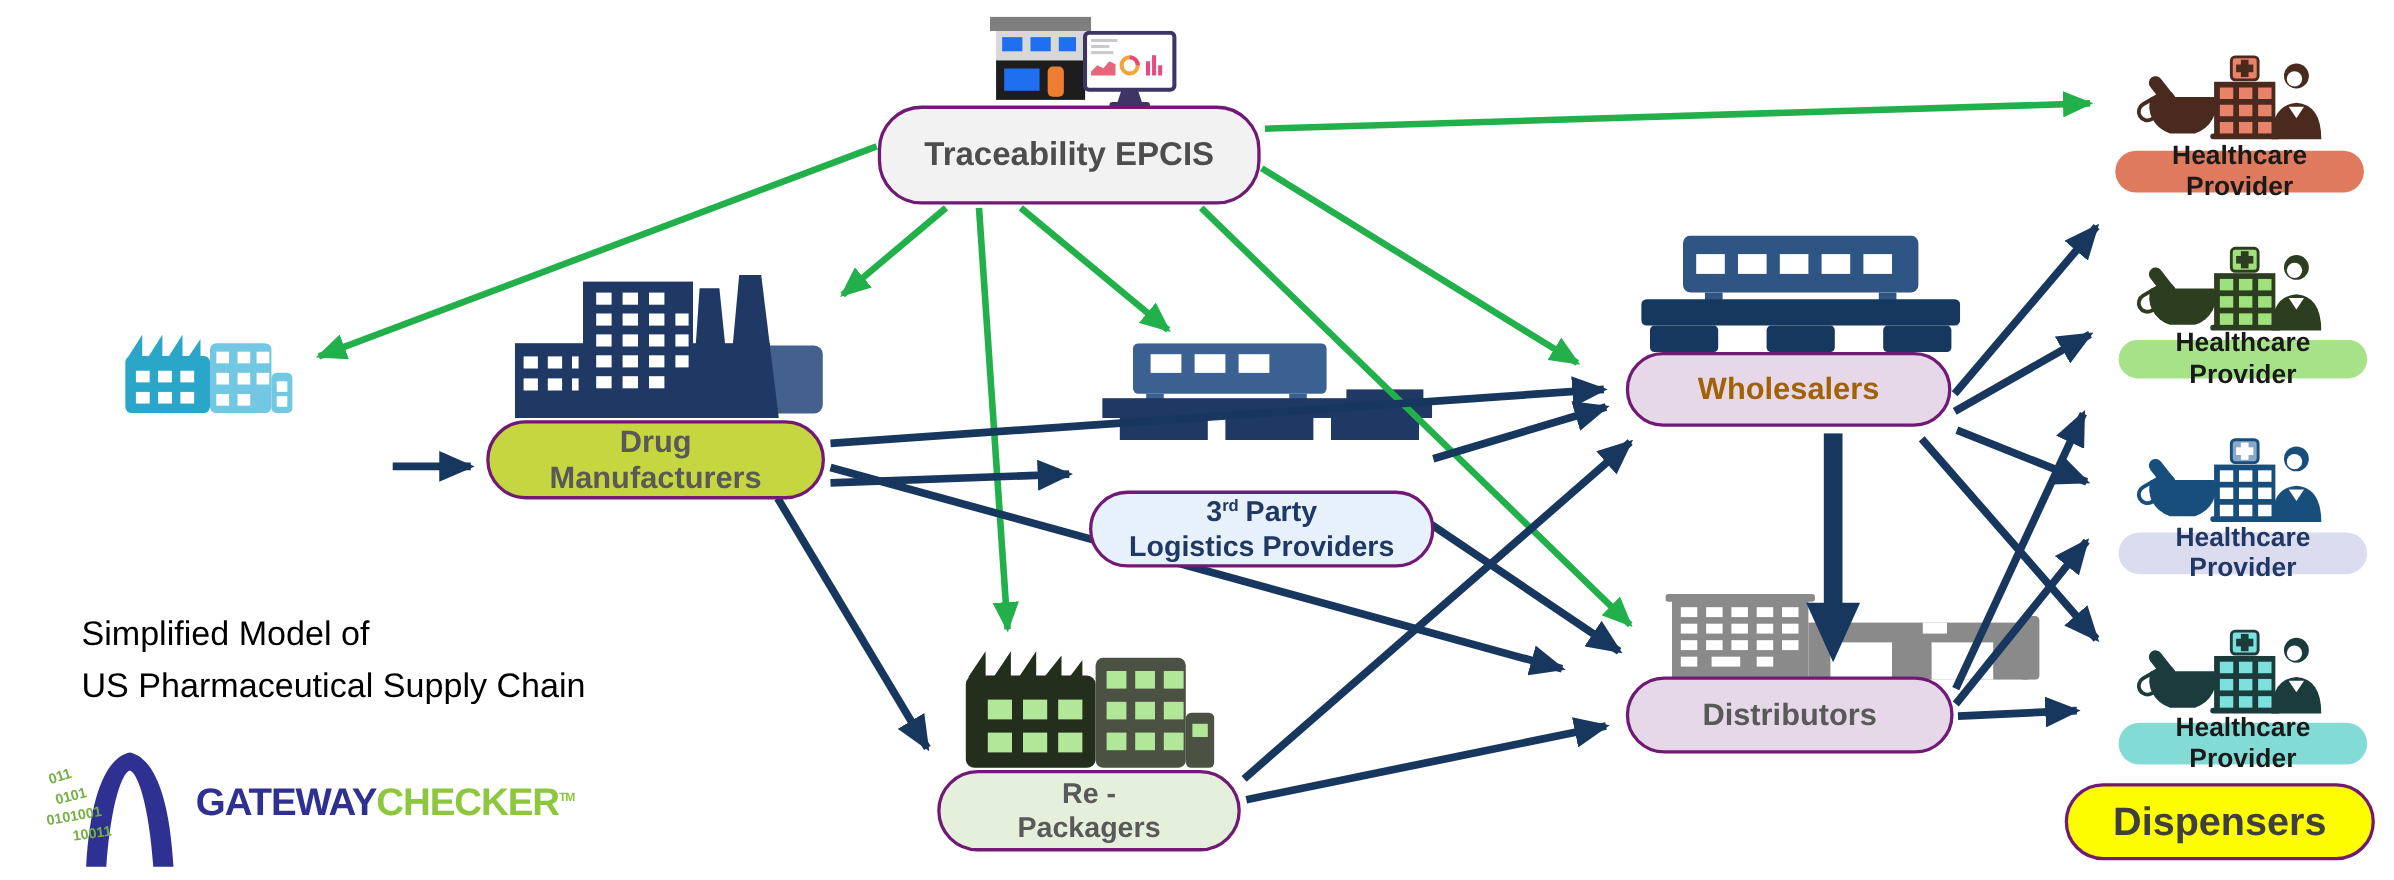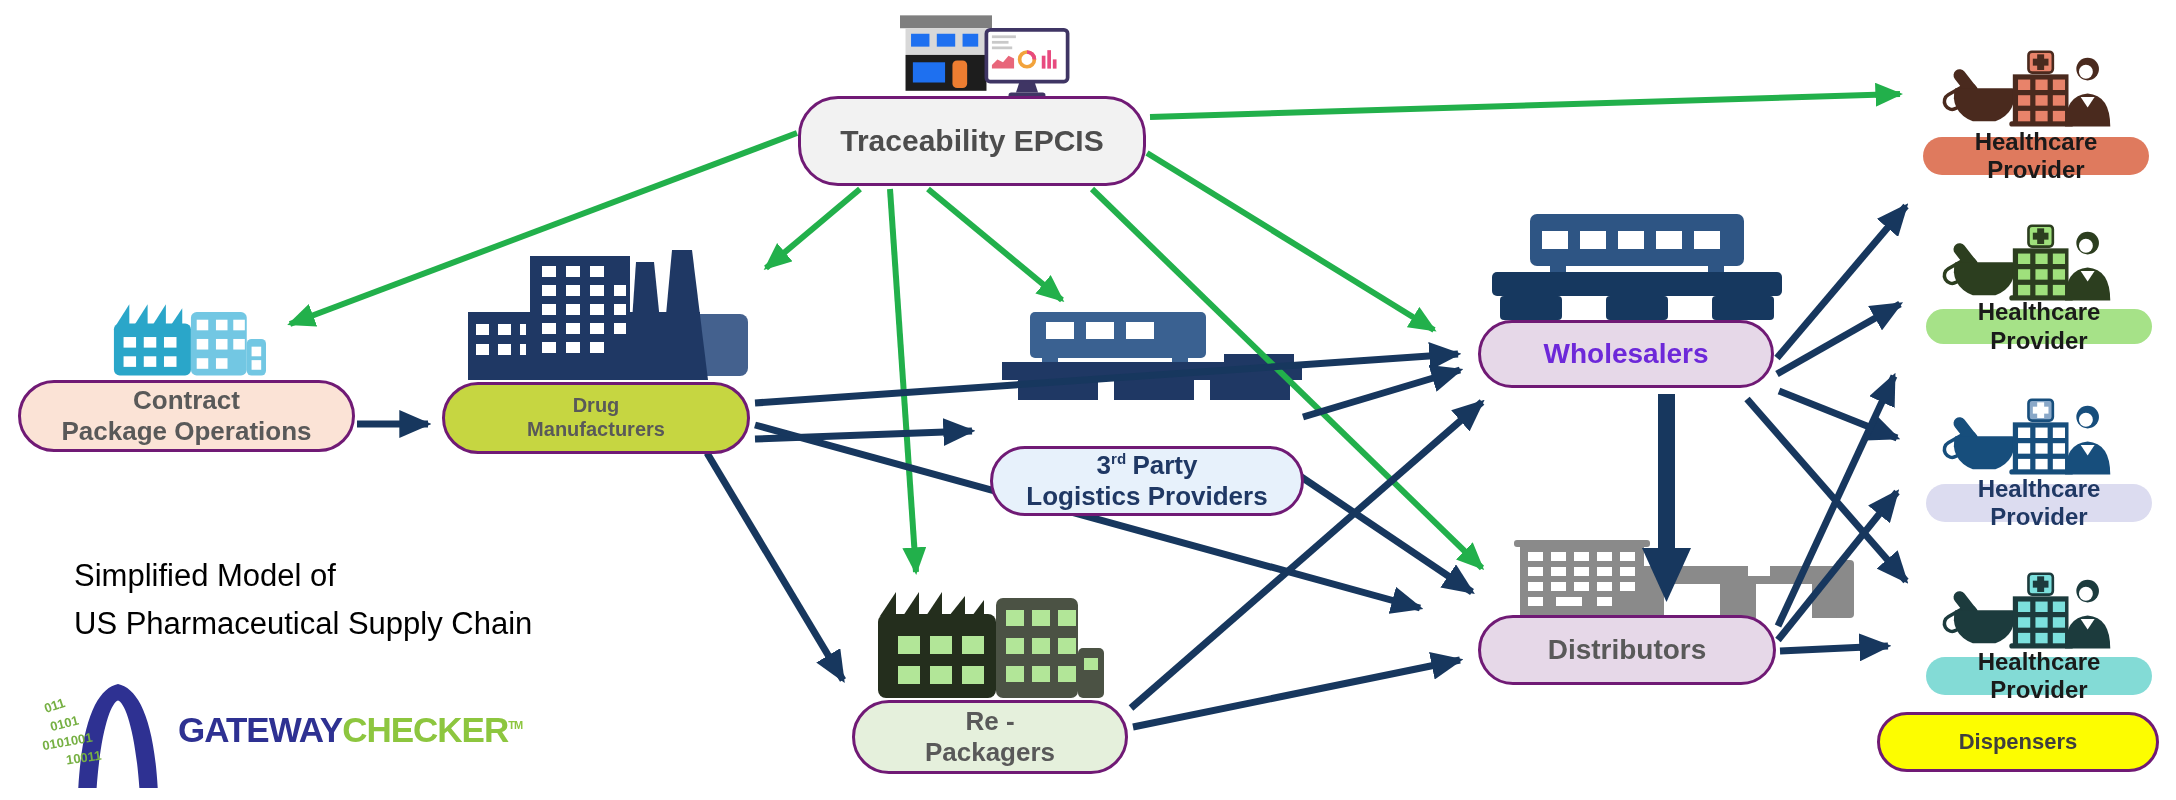--- a/index.html
+++ b/index.html
@@ -5,31 +5,31 @@
   html,body{margin:0;padding:0;background:#fff;}
   #canvas{position:relative;width:2176px;height:800px;background:#fff;overflow:hidden;
           font-family:"Liberation Sans",sans-serif;}
   .icon{position:absolute;z-index:1;}
   #arrows{position:absolute;left:0;top:0;z-index:2;}
   .node{position:absolute;z-index:3;display:flex;flex-direction:column;align-items:center;
         justify-content:center;text-align:center;font-weight:bold;border:3px solid #701a75;
         border-radius:40px;line-height:1.18;box-sizing:border-box;}
   .epcis{left:798px;top:96px;width:348px;height:90px;font-size:30px;color:#4d4d4d;background:#f2f2f2;}
   .cpo{left:18px;top:380px;width:337px;height:72px;font-size:26px;color:#595959;background:#fbe3d6;}
-  .dm{left:442px;top:382px;width:308px;height:72px;font-size:20px;color:#595959;background:#c6d641;}
+  .dm{left:442px;top:382px;width:308px;height:72px;font-size:28px;color:#595959;background:#c6d641;}
   .tpl{left:990px;top:398px;width:314px;height:70px;font-size:26px;color:#1f3864;background:#e7f1fb;margin-top:48px;}
   .rp{left:852px;top:700px;width:276px;height:74px;font-size:26px;color:#595959;background:#e5f0dc;}
-  .whs{left:1478px;top:320px;width:296px;height:68px;font-size:28px;color:#6d28d9;background:#e6d8e8;}
+  .whs{left:1478px;top:320px;width:296px;height:68px;font-size:28px;color:#a16207;background:#e6d8e8;}
   .dst{left:1478px;top:615px;width:298px;height:70px;font-size:28px;color:#595959;background:#e6d8e8;}
   .hp{border:none;border-radius:19px;width:226px;height:38px;font-size:24px;color:#1a1a1a;}
   .hp1{left:1923px;top:137px;background:#df7a5e;}
   .hp2{left:1926px;top:309px;background:#a6e288;height:35px;}
   .hp3{left:1926px;top:484px;background:#dcdcf0;color:#1f3864;}
   .hp4{left:1926px;top:657px;background:#83dbd6;}
-  .disp{left:1877px;top:712px;width:282px;height:60px;font-size:22px;color:#3f3f3f;background:#fdfd00;}
+  .disp{left:1877px;top:712px;width:282px;height:70px;font-size:36px;color:#3f3f3f;background:#fdfd00;}
   .tpl sup{font-size:0.58em;vertical-align:super;}
   .tpl .party{margin-left:0.24em;}
   #title{position:absolute;left:74px;top:552px;z-index:3;font-size:31px;font-weight:normal;
          color:#000;line-height:1.55;}
   #logo{position:absolute;left:36px;top:676px;width:400px;height:120px;z-index:3;}
   .wordmark{position:absolute;left:142px;top:34px;font-size:35px;font-weight:bold;
             letter-spacing:-1px;white-space:nowrap;}
   .wm-blue{color:#2e3192;} .wm-green{color:#8dc63f;}
   .wm-tm{font-size:11px;vertical-align:super;color:#8dc63f;font-weight:bold;}
   .bin{position:absolute;color:#76b043;font-weight:bold;font-size:13px;}
@@ -373,24 +373,20 @@
     <g fill="#17375e">
       <rect x="1658" y="394" width="17" height="158"></rect>
       <polygon points="1642,548 1691,548 1666.5,602"></polygon>
     </g>
   </svg>
 
   <div class="node epcis">
     <span>Traceability EPCIS</span>
   </div>
 
-  <div class="node cpo">
-    <span>Contract</span>
-    <span>Package Operations</span>
-  </div>
 
   <div class="node dm">
     <span>Drug</span>
     <span>Manufacturers</span>
   </div>
 
   <div class="node tpl">
     <span><span>3</span><sup>rd</sup><span class="party">Party</span></span>
     <span>Logistics Providers</span>
   </div>

